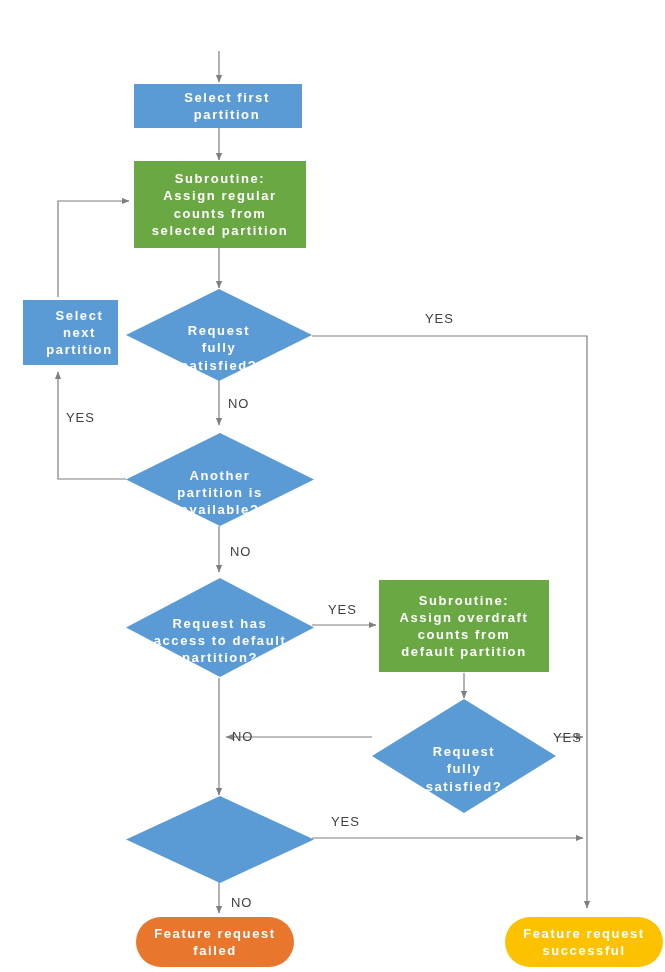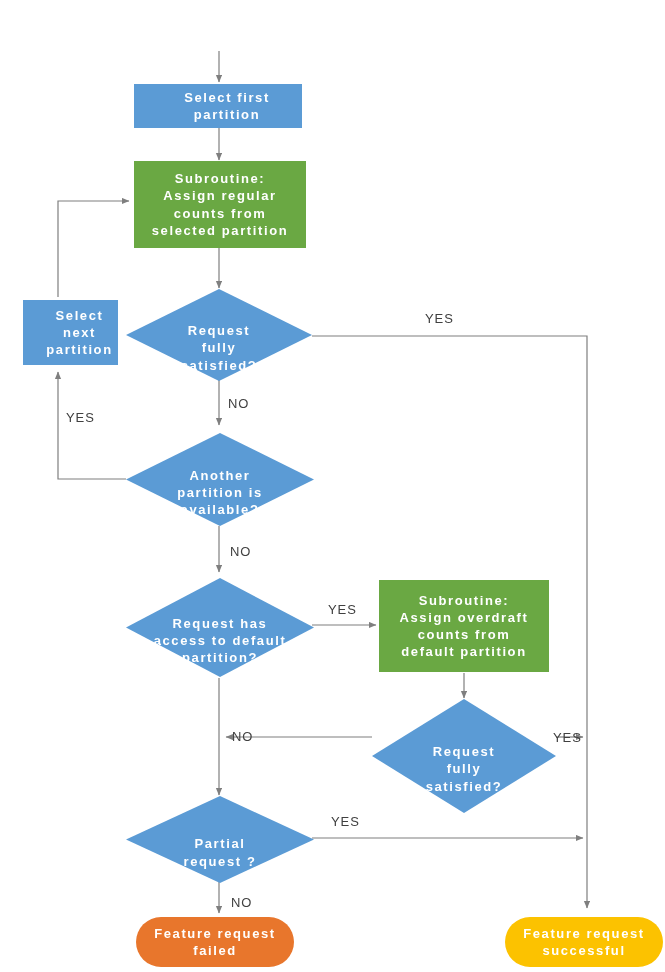--- a/index.html
+++ b/index.html
@@ -164,21 +164,20 @@
     <svg class="dec-shape" viewBox="0 0 184 114" preserveAspectRatio="none">
       <polygon points="92,0 184,57 92,114 0,57" fill="#5b9bd5"></polygon>
     </svg>
     <span class="dec-label">Request<br>fully<br>satisfied?</span>
   </div>
 
   <div class="node node-decision" style="left:126px; top:796px; width:188px; height:87px;">
     <svg class="dec-shape" viewBox="0 0 188 87" preserveAspectRatio="none">
       <polygon points="94,0 188,43.5 94,87 0,43.5" fill="#5b9bd5"></polygon>
     </svg>
-    <span class="dec-label">Partial<br>request ?</span>
   </div>
 
   <div class="node node-terminator" style="left:136px; top:917px; width:158px; height:50px; background:#e8762c;">
     <span>Feature request<br>failed</span>
   </div>
 
   <div class="node node-terminator" style="left:505px; top:917px; width:158px; height:50px; background:#fcc200;">
     <span>Feature request<br>successful</span>
   </div>
 

